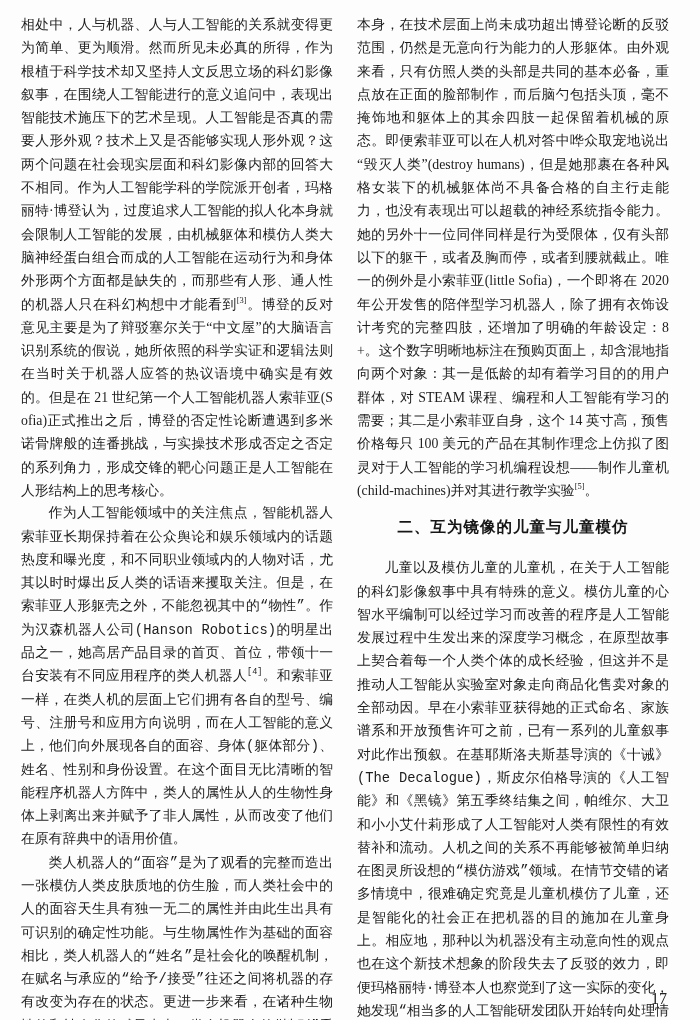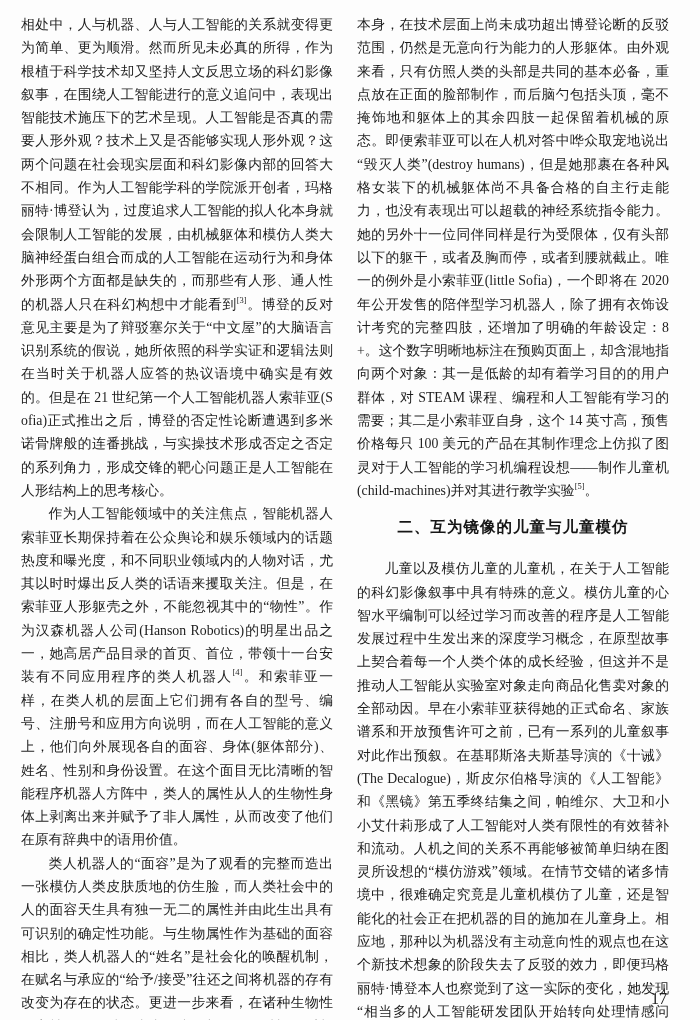--- a/index.html
+++ b/index.html
@@ -29,20 +29,21 @@
   .para {
     margin: 0;
     font-size: 13.8px;
     line-height: 23.3px;
     text-align: justify;
     text-indent: 0;
     word-break: break-all;
   }
   .para.indent {
     text-indent: 2em;
+    font-family: Liberation Mono, monospace;
   }
   .para sup {
     font-size: 8.5px;
     line-height: 0;
     vertical-align: super;
   }
   .section-heading {
     margin: 15px 6px 19px 6px;
     font-family: Liberation Mono, monospace;
     font-size: 15.5px;

